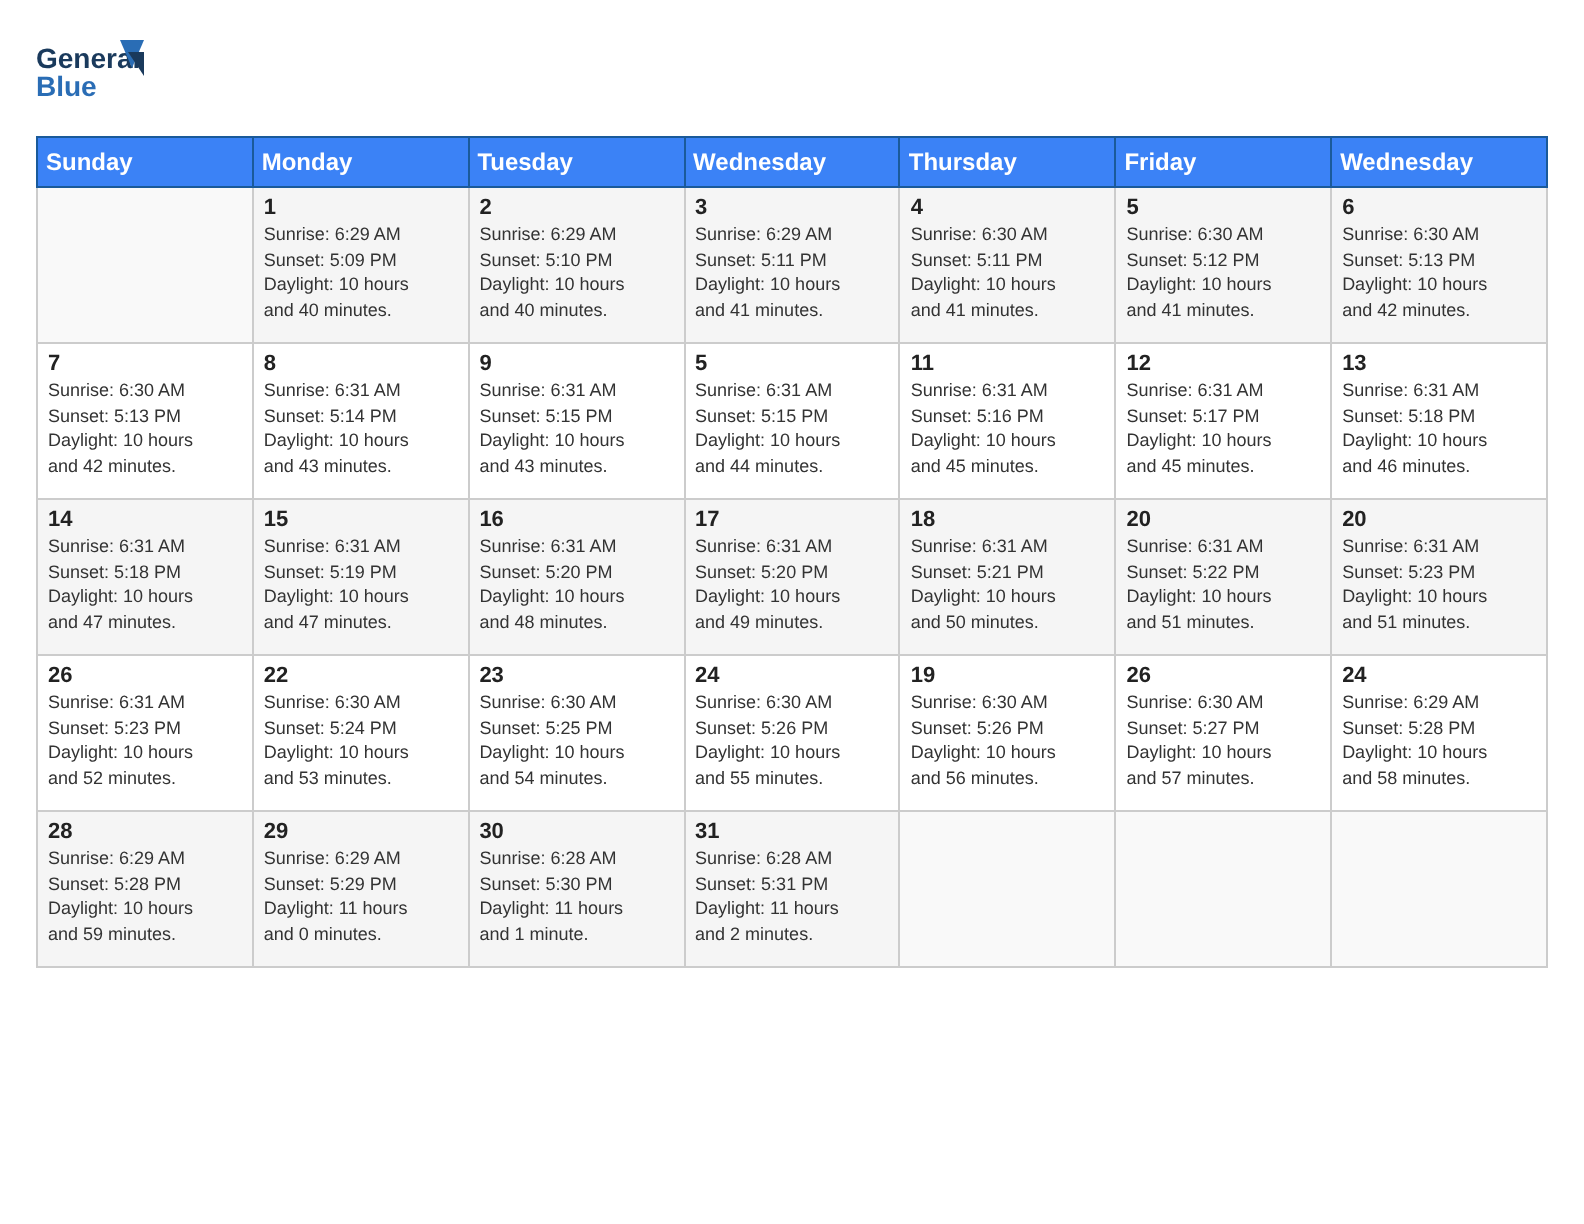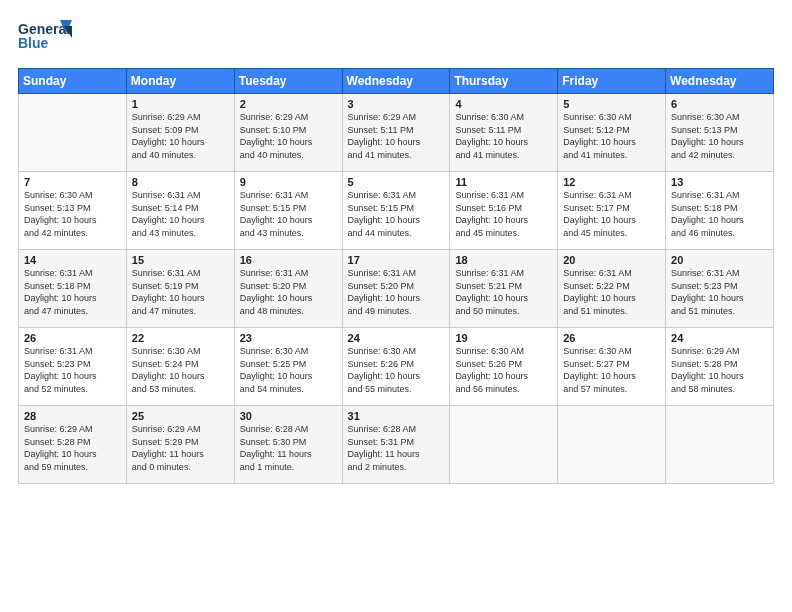--- a/index.html
+++ b/index.html
@@ -313,21 +313,21 @@
         </tr>
         <tr>
           <td>
             <span class="day-num">28</span>
             <div class="day-info" style="white-space: pre-line;">Sunrise: 6:29 AM
 Sunset: 5:28 PM
 Daylight: 10 hours
 and 59 minutes.</div>
           </td>
           <td>
-            <span class="day-num">25</span>
+            <span class="day-num">29</span>
             <div class="day-info" style="white-space: pre-line;">Sunrise: 6:29 AM
 Sunset: 5:29 PM
 Daylight: 11 hours
 and 0 minutes.</div>
           </td>
           <td>
             <span class="day-num">30</span>
             <div class="day-info" style="white-space: pre-line;">Sunrise: 6:28 AM
 Sunset: 5:30 PM
 Daylight: 11 hours

